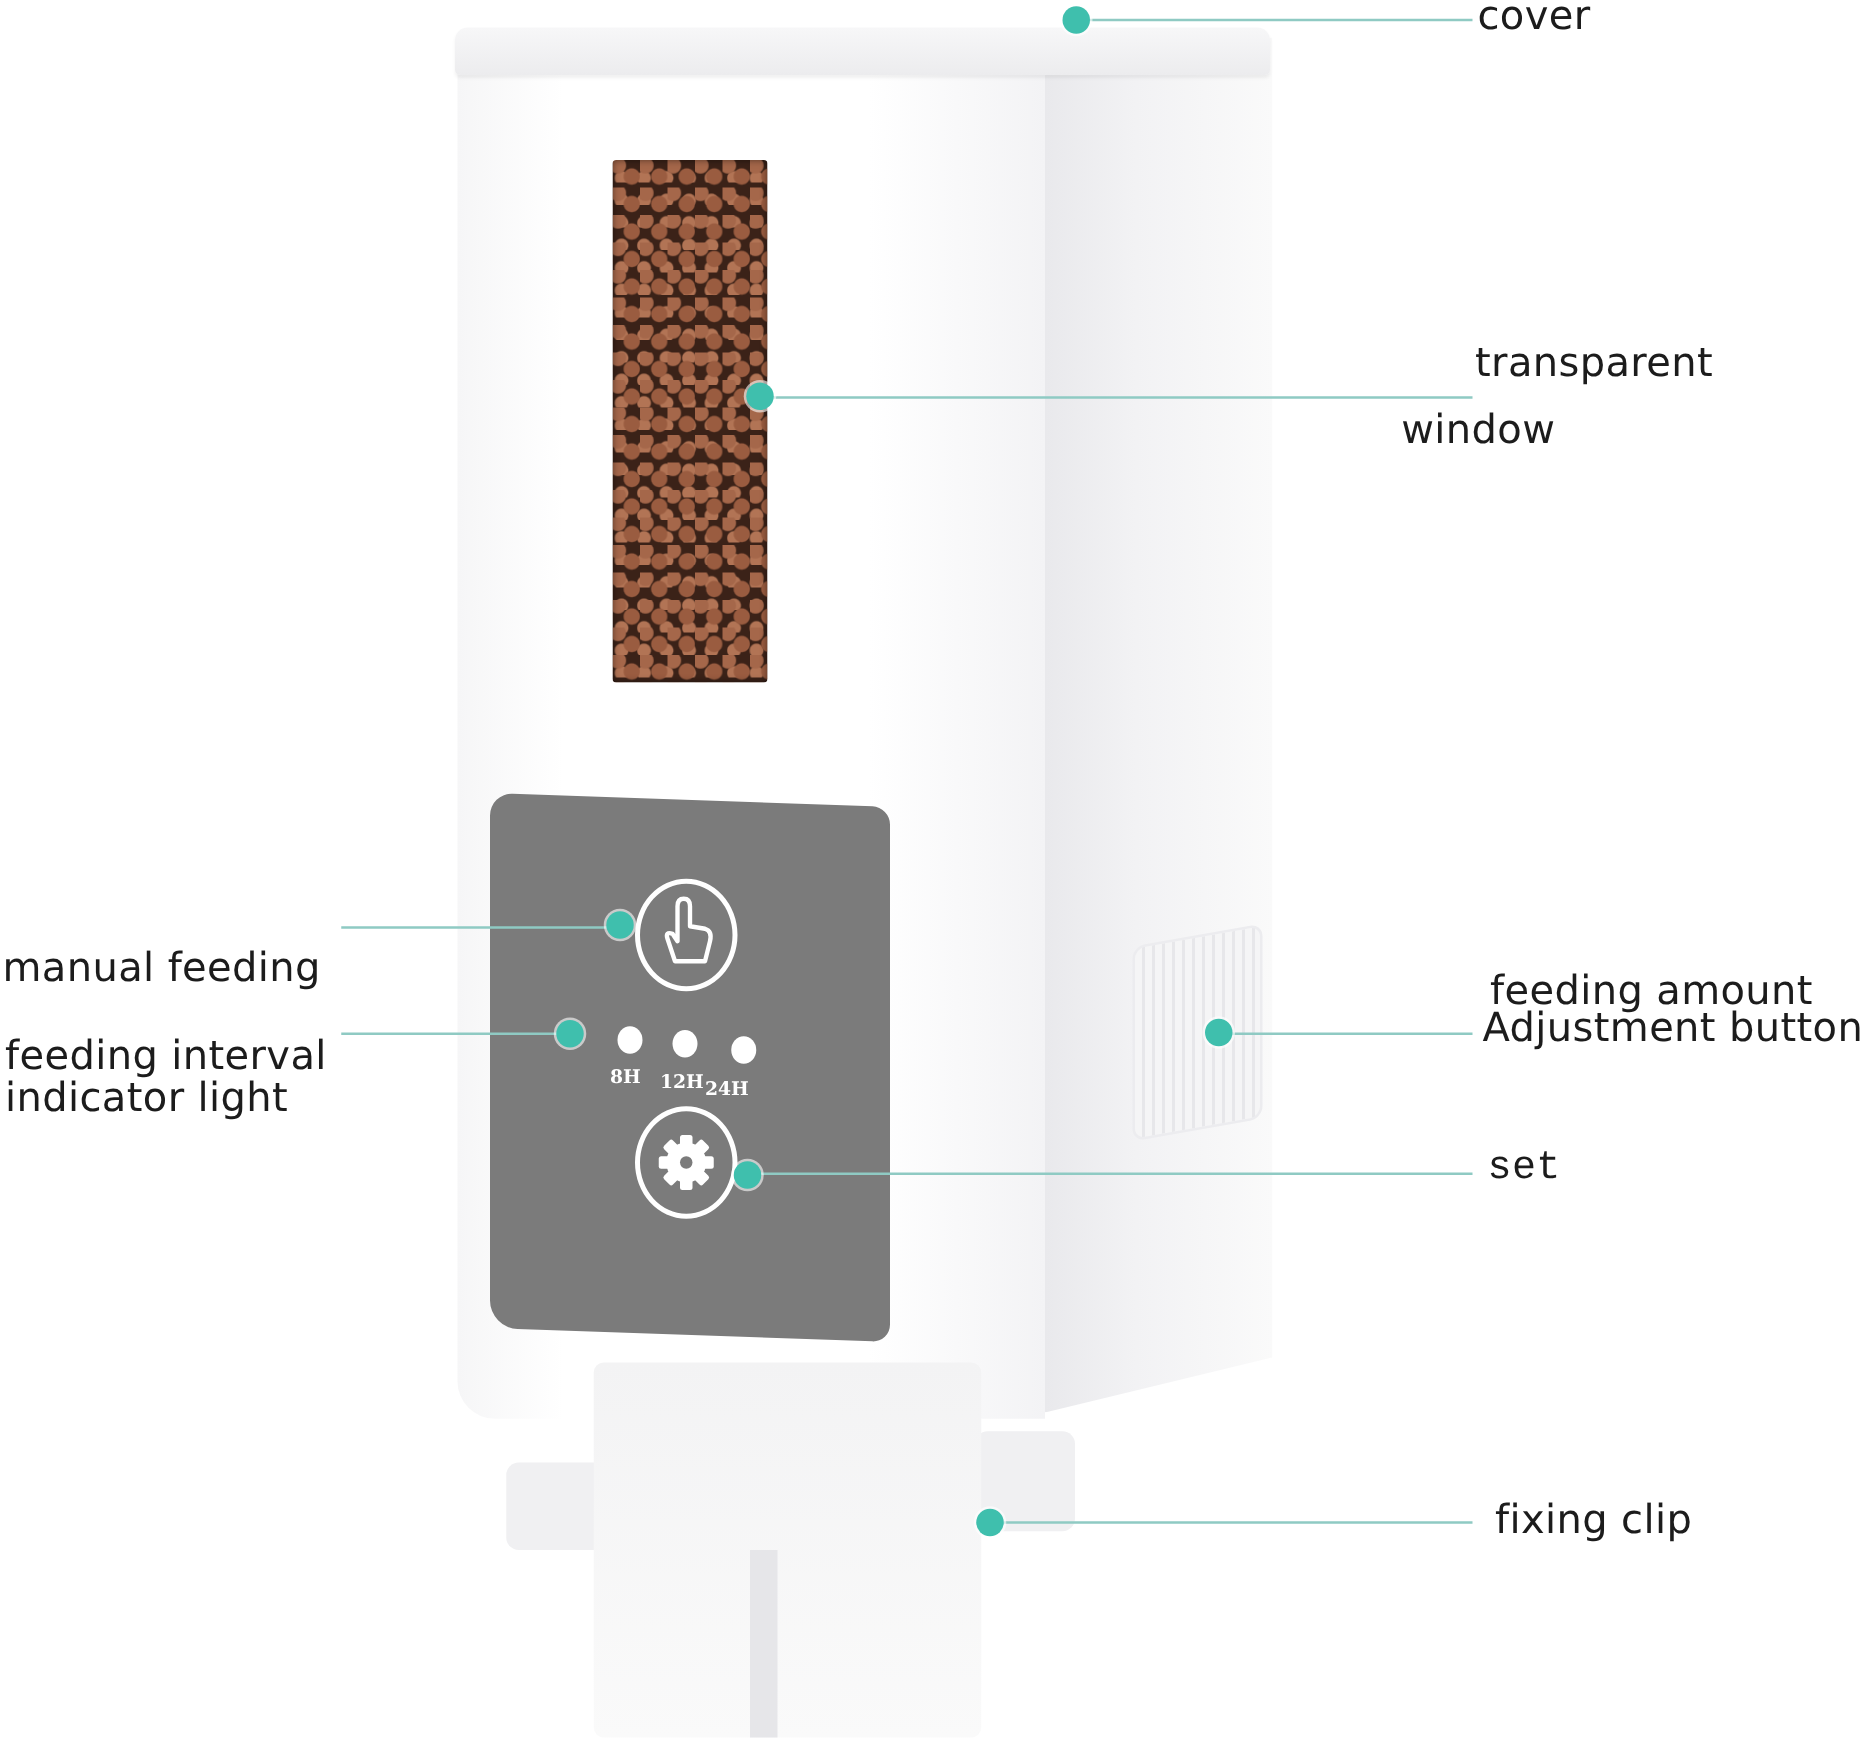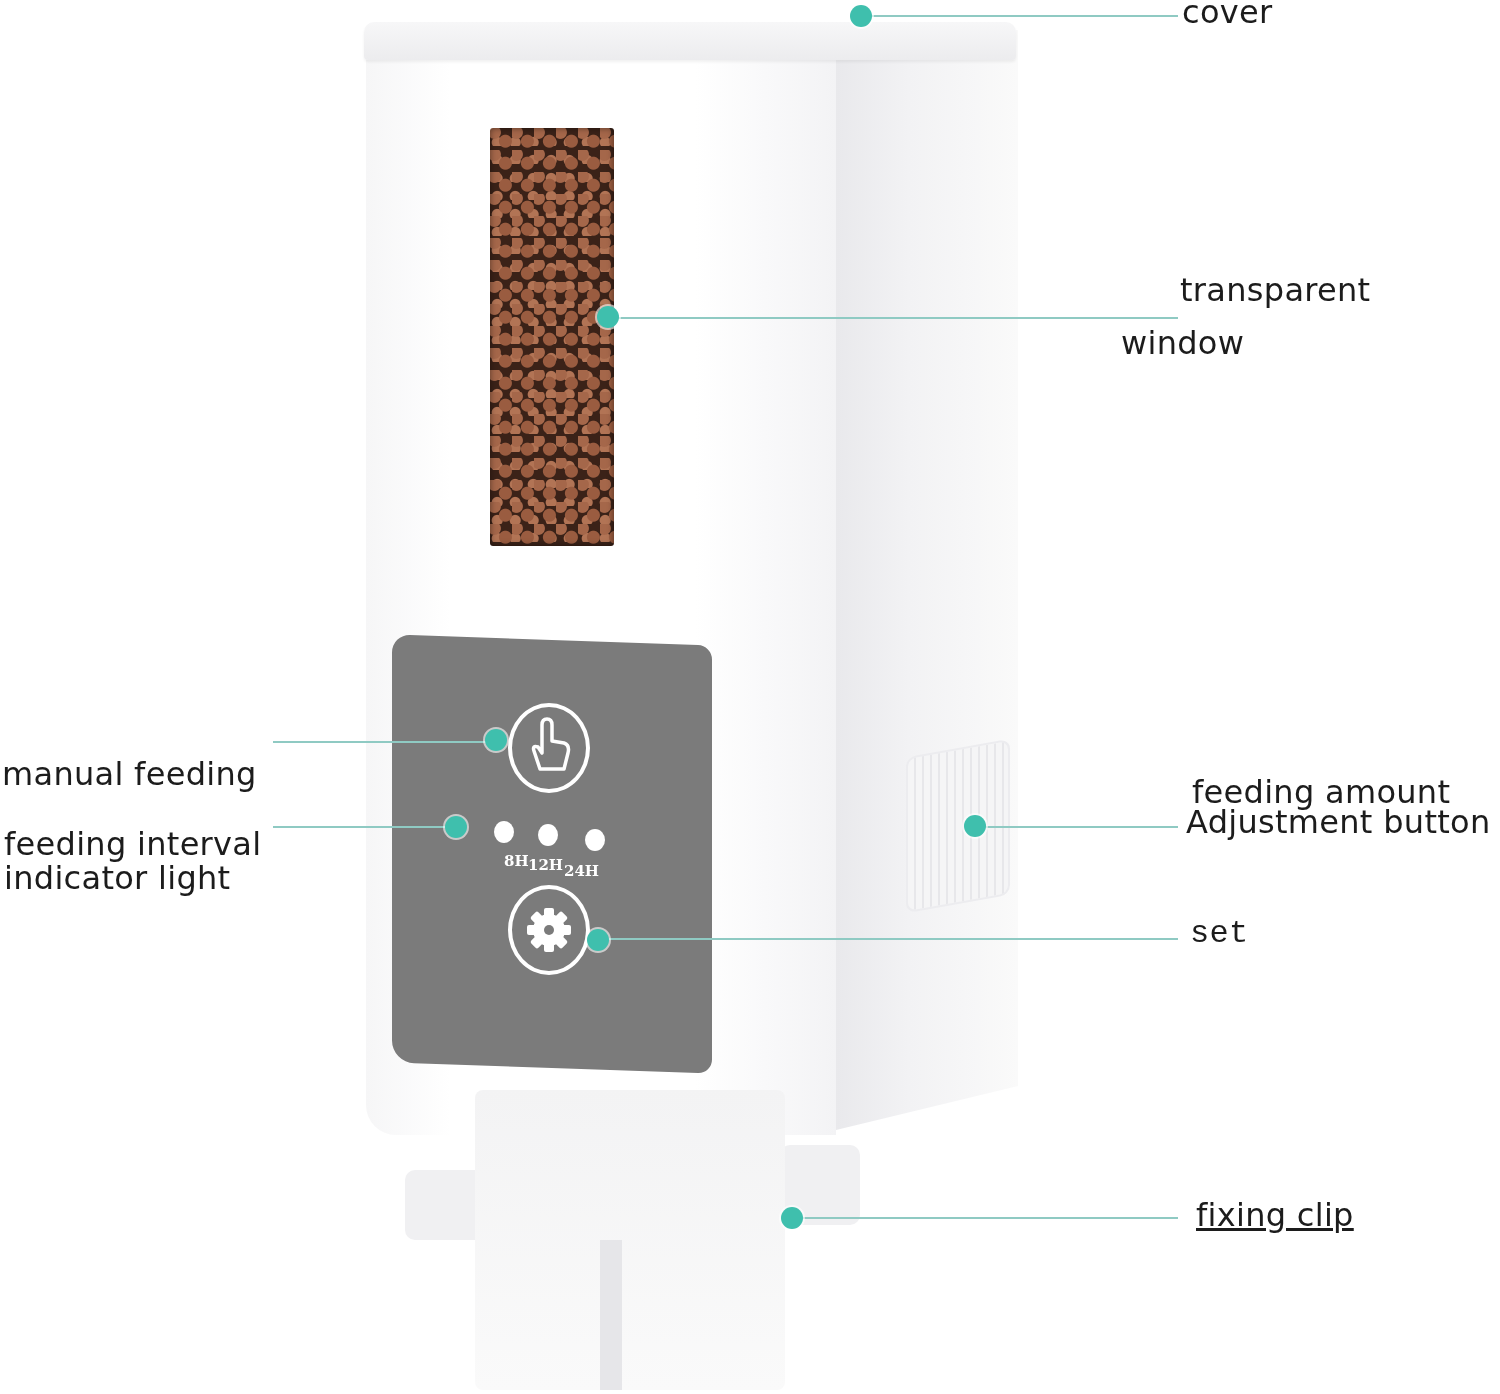--- a/index.html
+++ b/index.html
@@ -54,21 +54,21 @@
 
 <div class="abs panel"></div>
 <div class="ring" style="left:508px;top:703px;width:82px;height:90px;">
   <svg width="74" height="82" viewBox="0 0 74 82" style="position:absolute;left:0;top:0;">
     <path d="M28 62 L22 44 Q20 38 26 40 L30 46 L30 18 Q30 12 35 12 Q40 12 40 18 L40 34 L52 36 Q58 38 56 46 L52 62 Z" fill="none" stroke="#fff" stroke-width="3.5" stroke-linejoin="round"></path>
   </svg>
 </div>
 <div class="led" style="left:494px;top:821px;"></div>
 <div class="led" style="left:538px;top:824px;"></div>
 <div class="led" style="left:585px;top:829px;"></div>
-<span class="led-label" style="left:488px;top:852px;margin-left:16px;">8H</span>
+<span class="led-label" style="left:488px;top:852px;">8H</span>
 <span class="led-label" style="left:528px;top:856px;">12H</span>
 <span class="led-label" style="left:548px;top:862px;margin-left:16px;">24H</span>
 <div class="ring" style="left:508px;top:885px;width:82px;height:90px;">
   <svg width="74" height="82" viewBox="0 0 74 82" style="position:absolute;left:0;top:0;">
     <g transform="translate(37,41)" fill="#fff">
       <circle r="16"></circle>
       <rect x="-5" y="-22" width="10" height="10" rx="2"></rect>
       <rect x="-5" y="12" width="10" height="10" rx="2"></rect>
       <rect x="-22" y="-5" width="10" height="10" rx="2"></rect>
       <rect x="12" y="-5" width="10" height="10" rx="2"></rect>
@@ -106,13 +106,13 @@
 
 <div class="label" style="left:1182px;top:-14px;">cover</div>
 <div class="label" style="left:1180px;top:264px;text-align:center;">transparent</div>
 <div class="label" style="left:1121px;top:317px;">window</div>
 <div class="label" style="left:2px;top:712px;margin-top:36px;">manual feeding</div>
 <div class="label" style="left:4px;top:798px;margin-top:20px;">feeding interval</div>
 <div class="label" style="left:4px;top:852px;text-align:center;">indicator light</div>
 <div class="label" style="left:1192px;top:766px;">feeding amount</div>
 <div class="label" style="left:1186px;top:796px;text-align:right;">Adjustment button</div>
 <div class="label" style="left:1190px;top:908px;font-family:Liberation Mono, monospace;">set</div>
-<div class="label" style="left:1196px;top:1189px;text-decoration:underline;">fixing clip</div>
+<div class="label" style="left:1196px;top:1189px;">fixing clip</div>
 
 </body></html>

